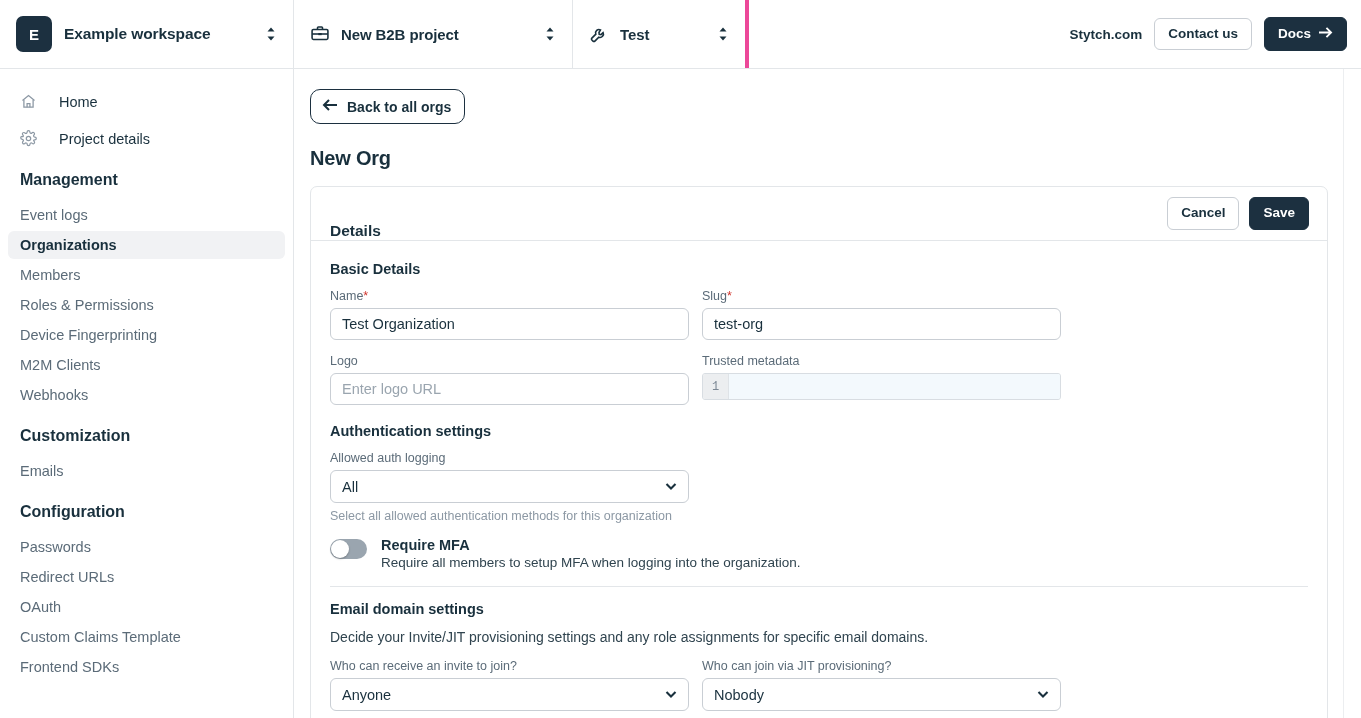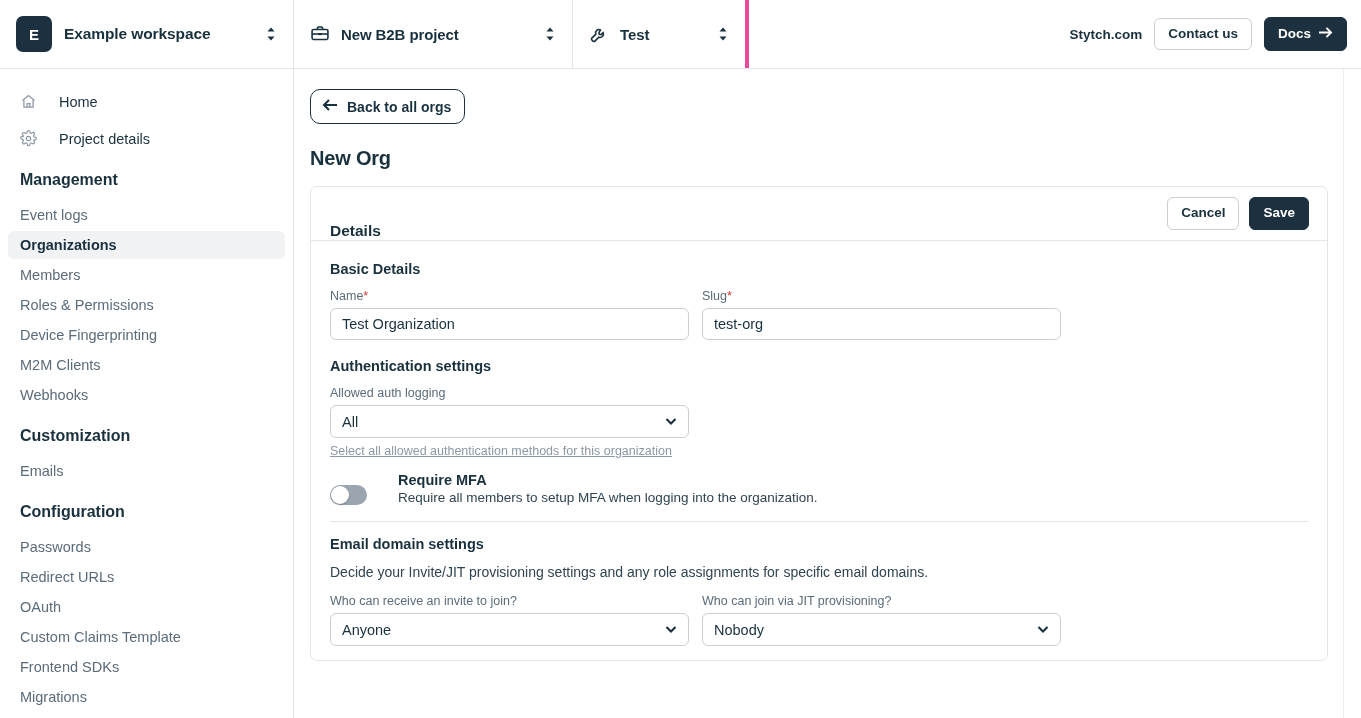--- a/index.html
+++ b/index.html
@@ -149,23 +149,23 @@
     width: 359px; height: 33px;
     border: 1px solid #c9ced4; border-radius: 6px;
     padding: 0 32px 0 11px; font-size: 14.5px; color: #19303d;
     background: #fff; font-family: "Liberation Sans", sans-serif;
     appearance: none; -webkit-appearance: none; cursor: pointer;
   }
   .select-chev {
     position: absolute; right: 11px; top: 9px; pointer-events: none;
     color: #19303d; display: flex;
   }
-  .hint { font-size: 12.5px; color: #8c98a4; margin-top: 6px; text-decoration: underline; }
-
-  .toggle-row { display: flex; align-items: flex-end; gap: 31px; margin-top: 14px; }
+  .hint { font-size: 12.5px; color: #8c98a4; margin-top: 6px; }
+
+  .toggle-row { display: flex; align-items: flex-start; gap: 14px; margin-top: 14px; }
   .toggle {
     width: 37px; height: 20px; border-radius: 10px;
     background: #9aa5af; position: relative; flex: none; cursor: pointer; margin-top: 2px;
   }
   .toggle .knob {
     position: absolute; left: 1px; top: 1px; width: 18px; height: 18px;
     border-radius: 50%; background: #fff; box-shadow: 0 1px 2px rgba(0,0,0,.25);
   }
   .toggle-title { font-size: 14.5px; font-weight: 700; color: #19303d; }
   .toggle-desc { font-size: 13.5px; color: #30444f; margin-top: 2px; }
@@ -271,21 +271,20 @@
 
     <div class="nav-sec-title">Customization</div>
     <div class="nav-link">Emails</div>
 
     <div class="nav-sec-title">Configuration</div>
     <div class="nav-link">Passwords</div>
     <div class="nav-link">Redirect URLs</div>
     <div class="nav-link">OAuth</div>
     <div class="nav-link">Custom Claims Template</div>
     <div class="nav-link">Frontend SDKs</div>
-    <div class="nav-link">Migrations</div>
   </div>
 
   <div class="main">
 
     <div class="back-btn">
       <span>
         <svg width="16" height="14" viewBox="0 0 16 14" fill="none" stroke="currentColor" stroke-width="2">
             <path d="M15 7H2M7 2 2 7l5 5"></path>
           </svg>
       </span>
@@ -310,20 +309,33 @@
           <div class="field">
             <label class="field-label"><span>Name</span><span class="req">*</span></label>
             <input class="input" type="text" value="Test Organization" style="">
           </div>
           <div class="field">
             <label class="field-label"><span>Slug</span><span class="req">*</span></label>
             <input class="input" type="text" value="test-org" style="">
           </div>
         </div>
 
+        <div class="field-row">
+          <div class="field">
+            <label class="field-label">Logo</label>
+            <input class="input" type="text" placeholder="Enter logo URL" style="">
+          </div>
+          <div class="field">
+            <label class="field-label">Trusted metadata</label>
+            <div class="code-editor">
+              <div class="code-gutter">1</div>
+              <div class="code-area"></div>
+            </div>
+          </div>
+        </div>
 
         <div class="sec-title" style="margin-top:18px">Authentication settings</div>
 
         <div>
           <label class="field-label">Allowed auth logging</label>
           <div class="select-wrap">
             <select class="select">
               <option>All</option>
             </select>
             <span class="select-chev">

